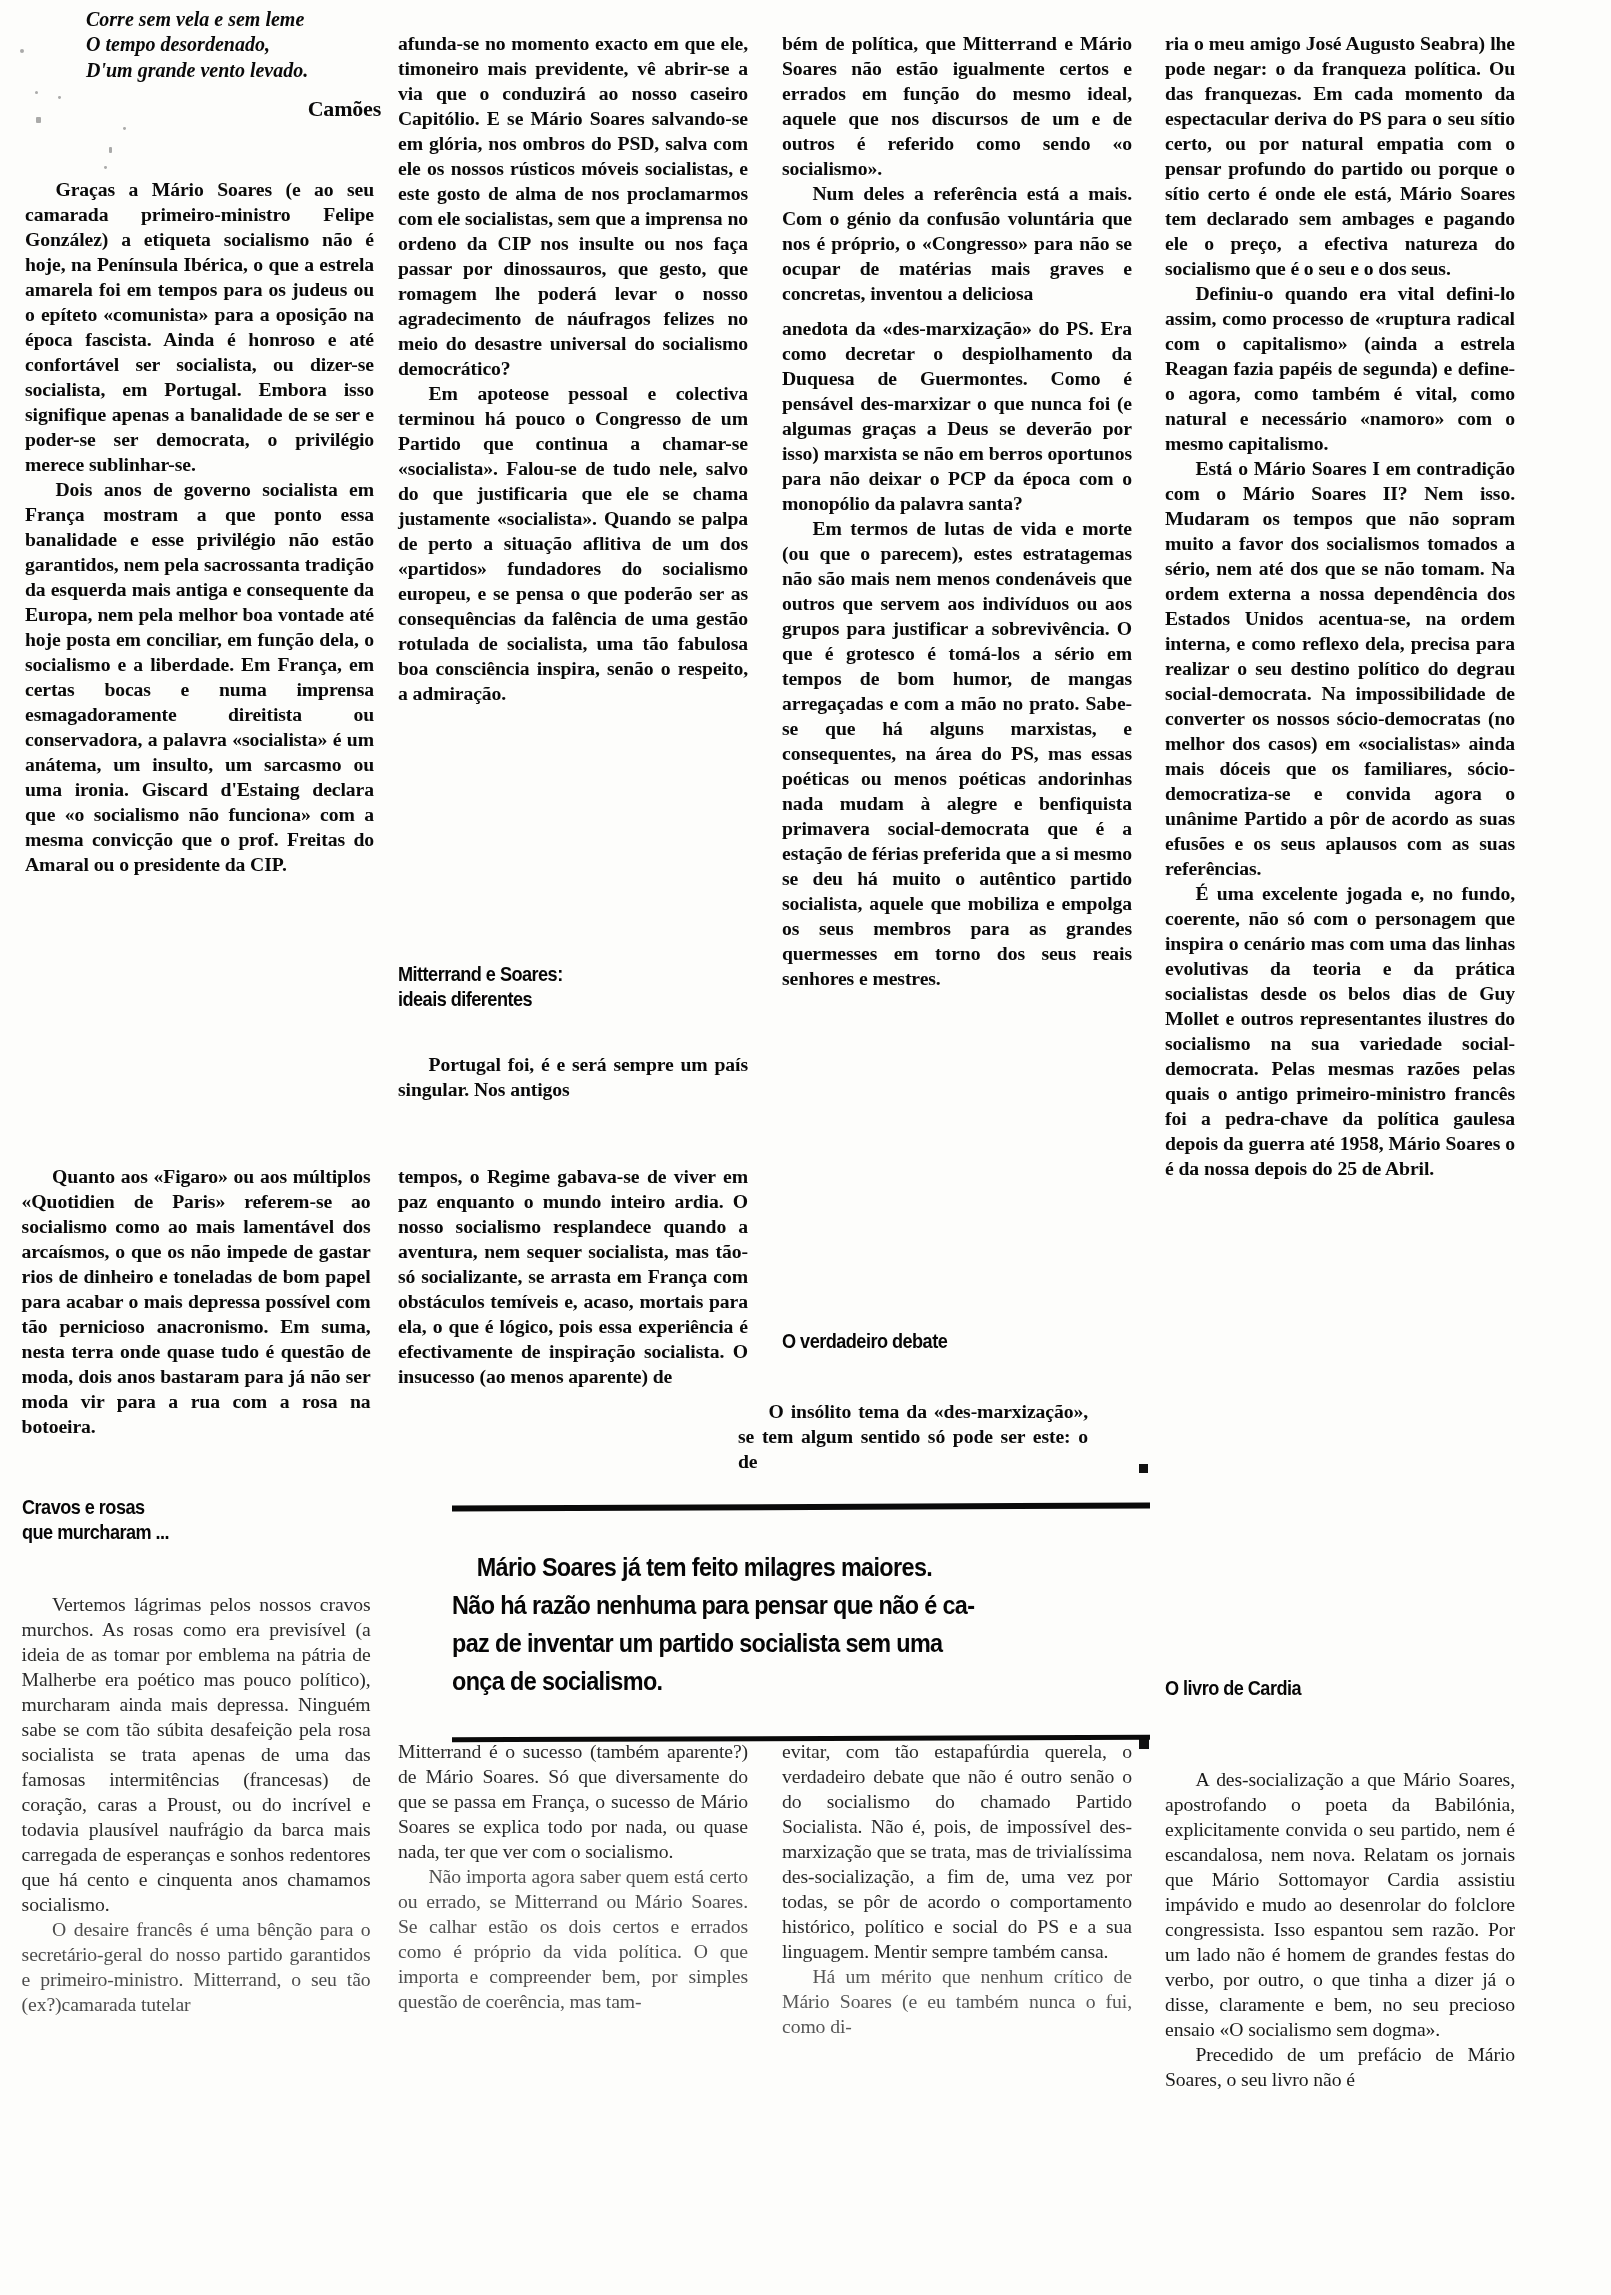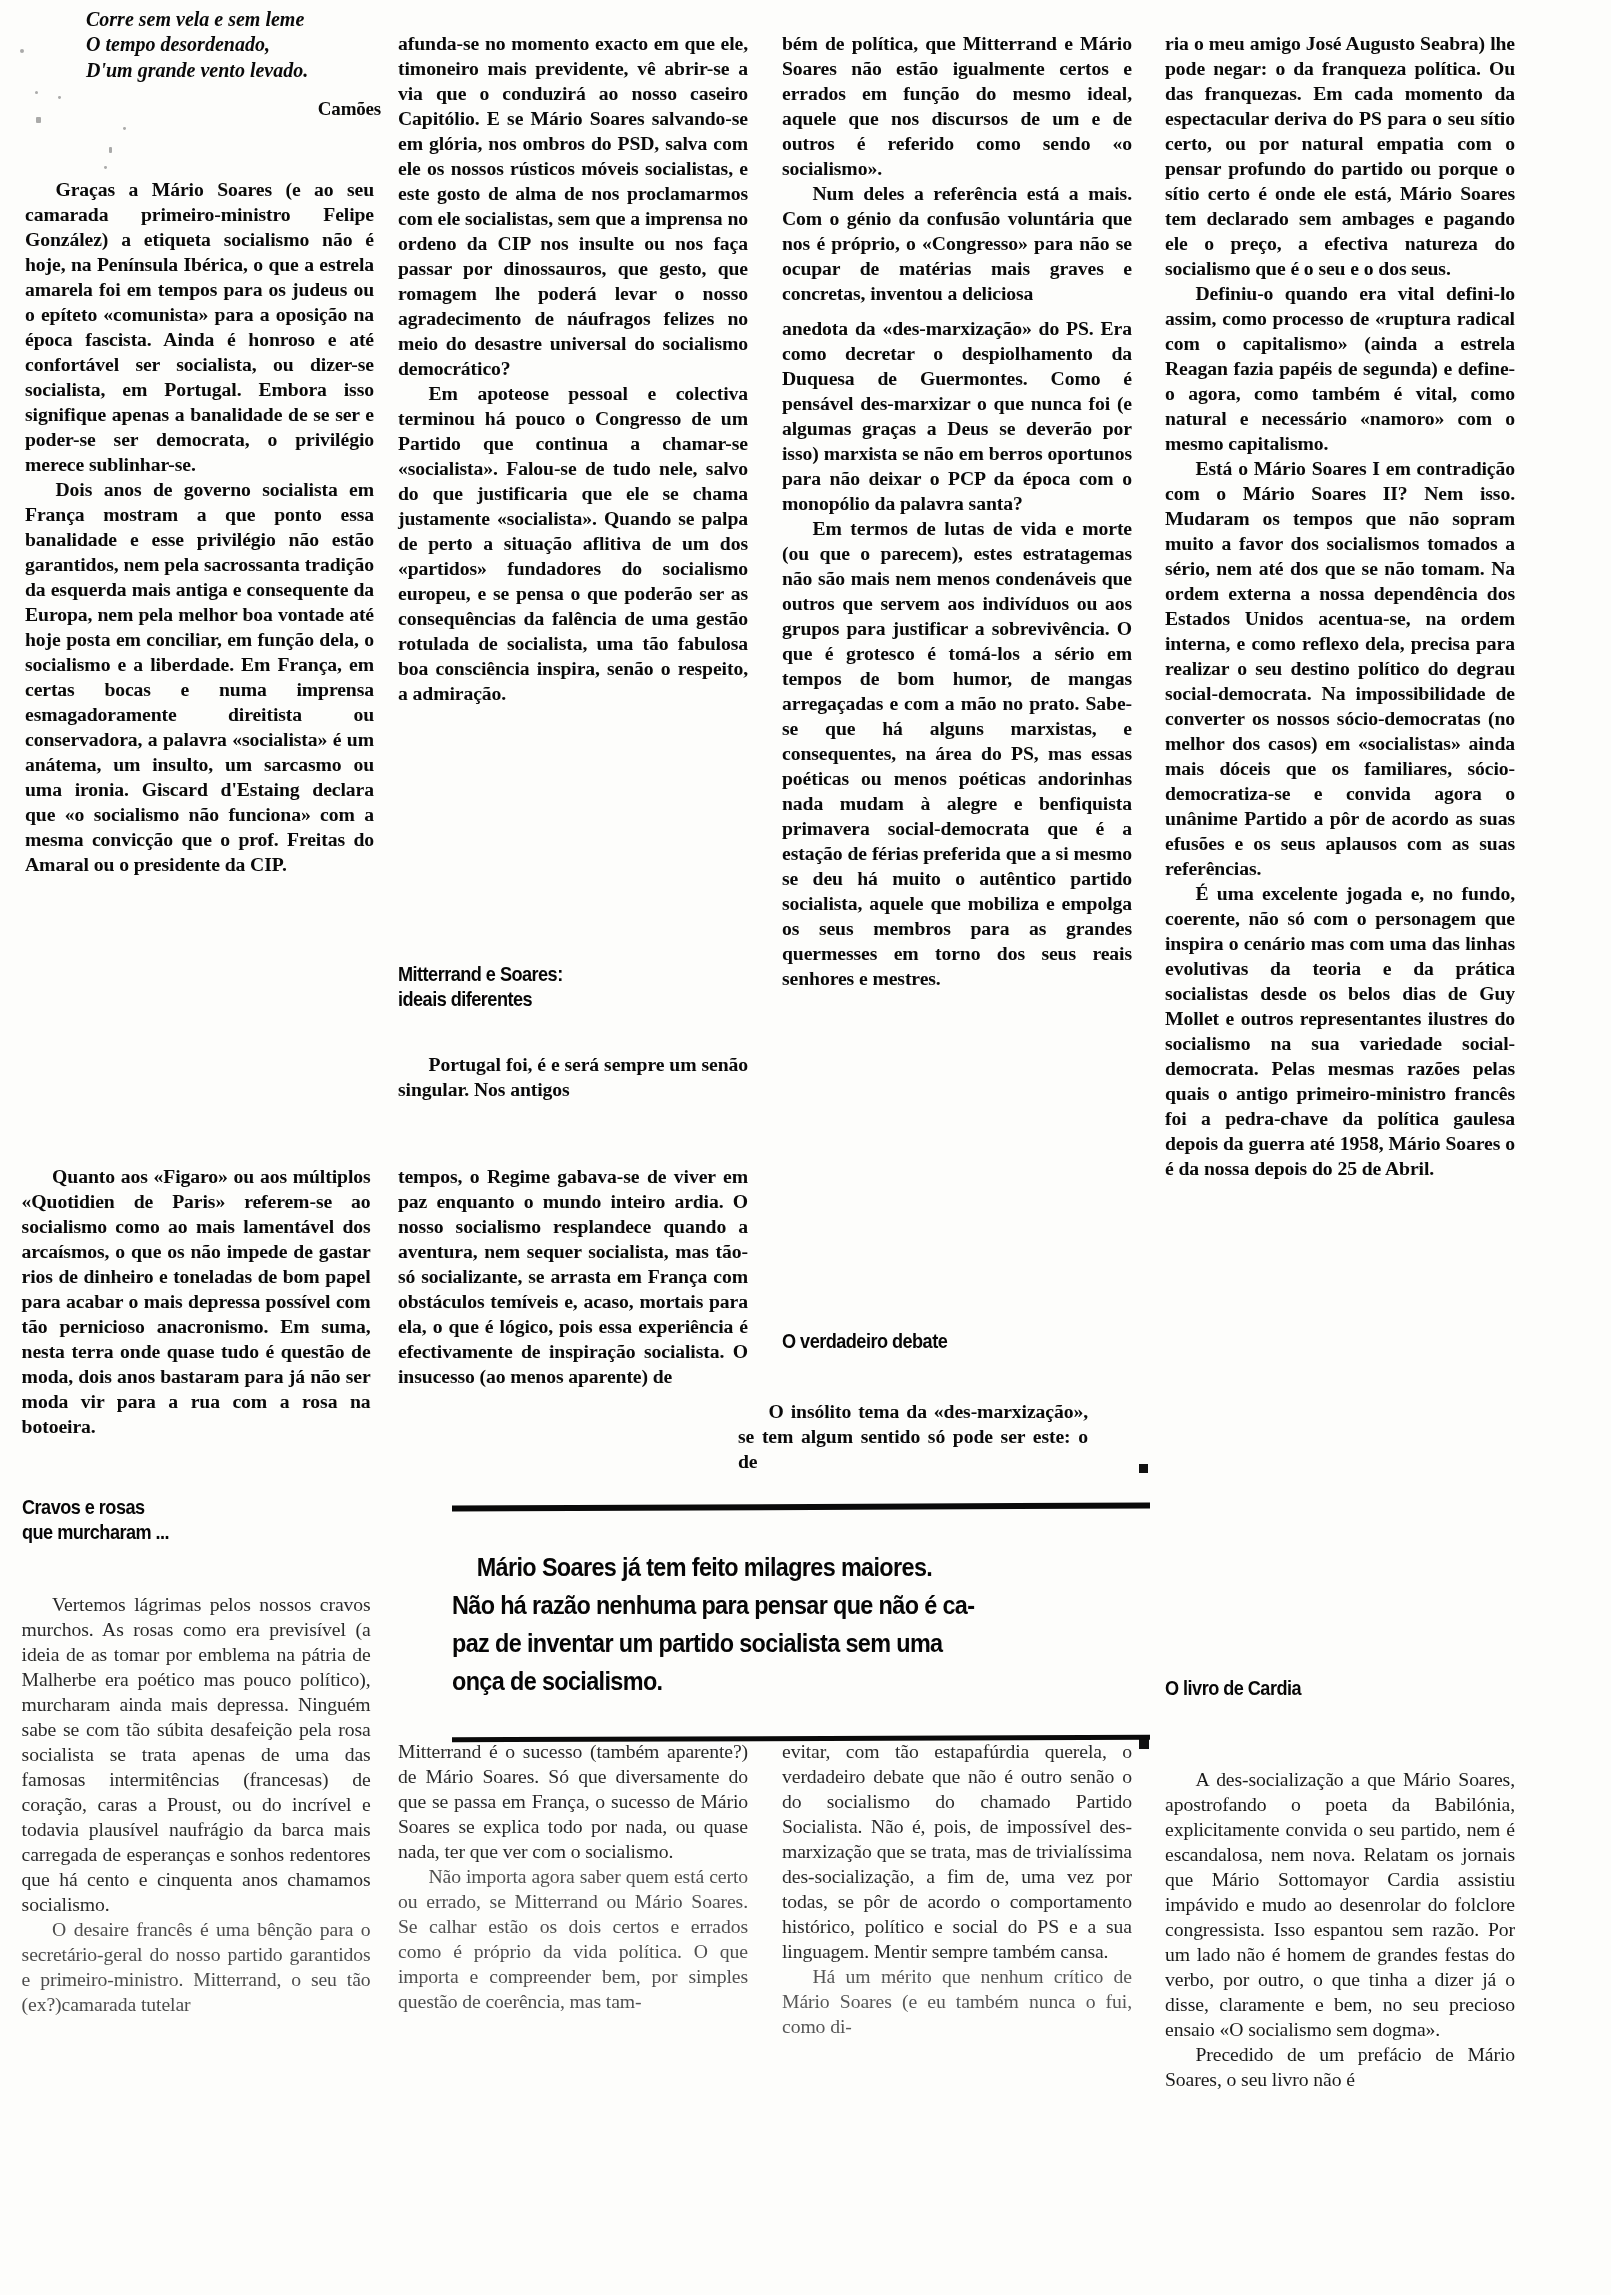--- a/index.html
+++ b/index.html
@@ -54,21 +54,21 @@
     font-size: 20px;
     line-height: 25.5px;
     text-align: left;
     margin-left: 12px;
   }
   .epigraph .attrib {
     display: block;
     text-align: right;
     font-style: normal;
     font-weight: 900;
-    font-size: 19px;
+    font-size: 22px;
     margin-top: 12.8px;
     letter-spacing: -0.2px;
   }
 
   
   .subhead {
     position: absolute;
     font-family: "Liberation Sans", "DejaVu Sans", sans-serif;
     font-weight: 900;
     font-size: 20.6px;
@@ -147,21 +147,21 @@
 
   <div class="col" style="left:398px;top:30.5px;width:350px;">
     <p class="cont">afunda-se no momento exacto em que ele, timoneiro mais previdente, vê abrir-se a via que o conduzirá ao nosso caseiro Capitólio. E se Mário Soares salvando-se em glória, nos ombros do PSD, salva com ele os nossos rústicos móveis socialistas, e este gosto de alma de nos proclamarmos com ele socialistas, sem que a imprensa no ordeno da CIP nos insulte ou nos faça passar por dinossauros, que gesto, que romagem lhe poderá levar o nosso agradecimento de náufragos felizes no meio do desastre universal do socialismo democrático?</p>
     <p>Em apoteose pessoal e colectiva terminou há pouco o Congresso de um Partido que continua a chamar-se «socialista». Falou-se de tudo nele, salvo do que justificaria que ele se chama justamente «socialista». Quando se palpa de perto a situação aflitiva de um dos «partidos» fundadores do socialismo europeu, e se pensa o que poderão ser as consequências da falência de uma gestão rotulada de socialista, uma tão fabulosa boa consciência inspira, senão o respeito, a admiração.</p>
   </div>
 
   <div class="subhead" style="left:398px;top:962px;width:403px;white-space:pre-line;">Mitterrand e Soares:
 ideais diferentes</div>
 
   <div class="col" style="left:398px;top:1052px;width:350px;">
-    <p>Portugal foi, é e será sempre um senão singular. Nos antigos</p>
+    <p>Portugal foi, é e será sempre um país singular. Nos antigos</p>
   </div>
 
   <div class="col" style="left:782px;top:30.5px;width:350px;">
     <p class="cont">bém de política, que Mitterrand e Mário Soares não estão igualmente certos e errados em função do mesmo ideal, aquele que nos discursos de um e de outros é referido como sendo «o socialismo».</p>
     <p>Num deles a referência está a mais. Com o génio da confusão voluntária que nos é próprio, o «Congresso» para não se ocupar de matérias mais graves e concretas, inventou a deliciosa</p>
     <p class="cont" style="margin-top:10.8px;">anedota da «des-marxização» do PS. Era como decretar o despiolhamento da Duquesa de Guermontes. Como é pensável des-marxizar o que nunca foi (e algumas graças a Deus se deverão por isso) marxista se não em berros oportunos para não deixar o PCP da época com o monopólio da palavra santa?</p>
     <p>Em termos de lutas de vida e morte (ou que o parecem), estes estratagemas não são mais nem menos condenáveis que outros que servem aos indivíduos ou aos grupos para justificar a sobrevivência. O que é grotesco é tomá-los a sério em tempos de bom humor, de mangas arregaçadas e com a mão no prato. Sabe-se que há alguns marxistas, e consequentes, na área do PS, mas essas poéticas ou menos poéticas andorinhas nada mudam à alegre e benfiquista primavera social-democrata que é a estação de férias preferida que a si mesmo se deu há muito o autêntico partido socialista, aquele que mobiliza e empolga os seus membros para as grandes quermesses em torno dos seus reais senhores e mestres.</p>
   </div>
 
   <div class="subhead" style="left:782px;top:1329px;width:403px;">O verdadeiro debate</div>

